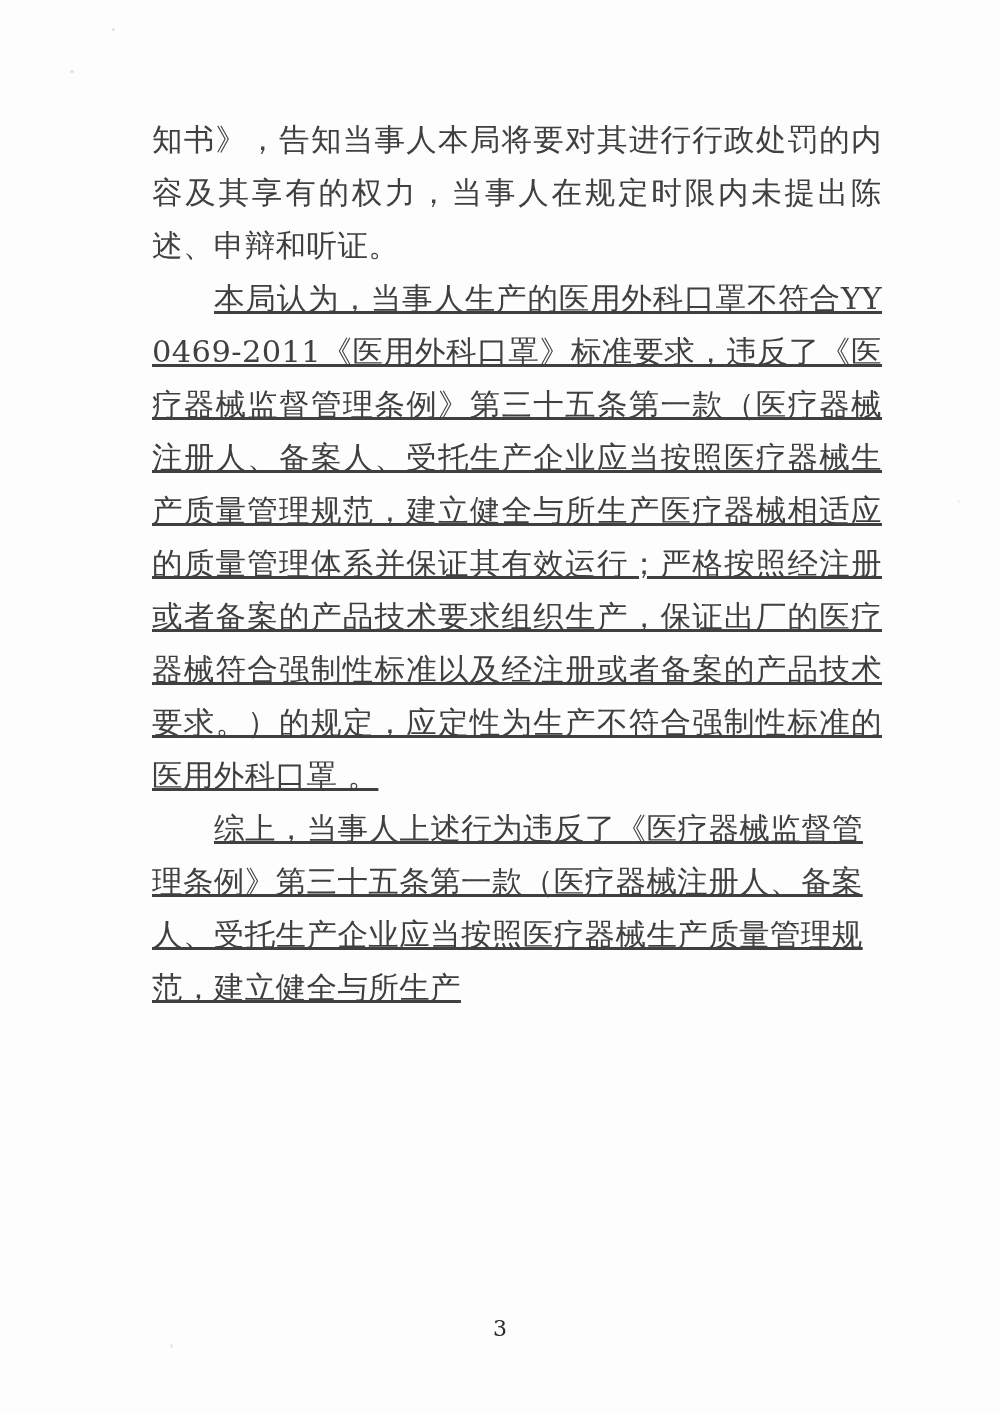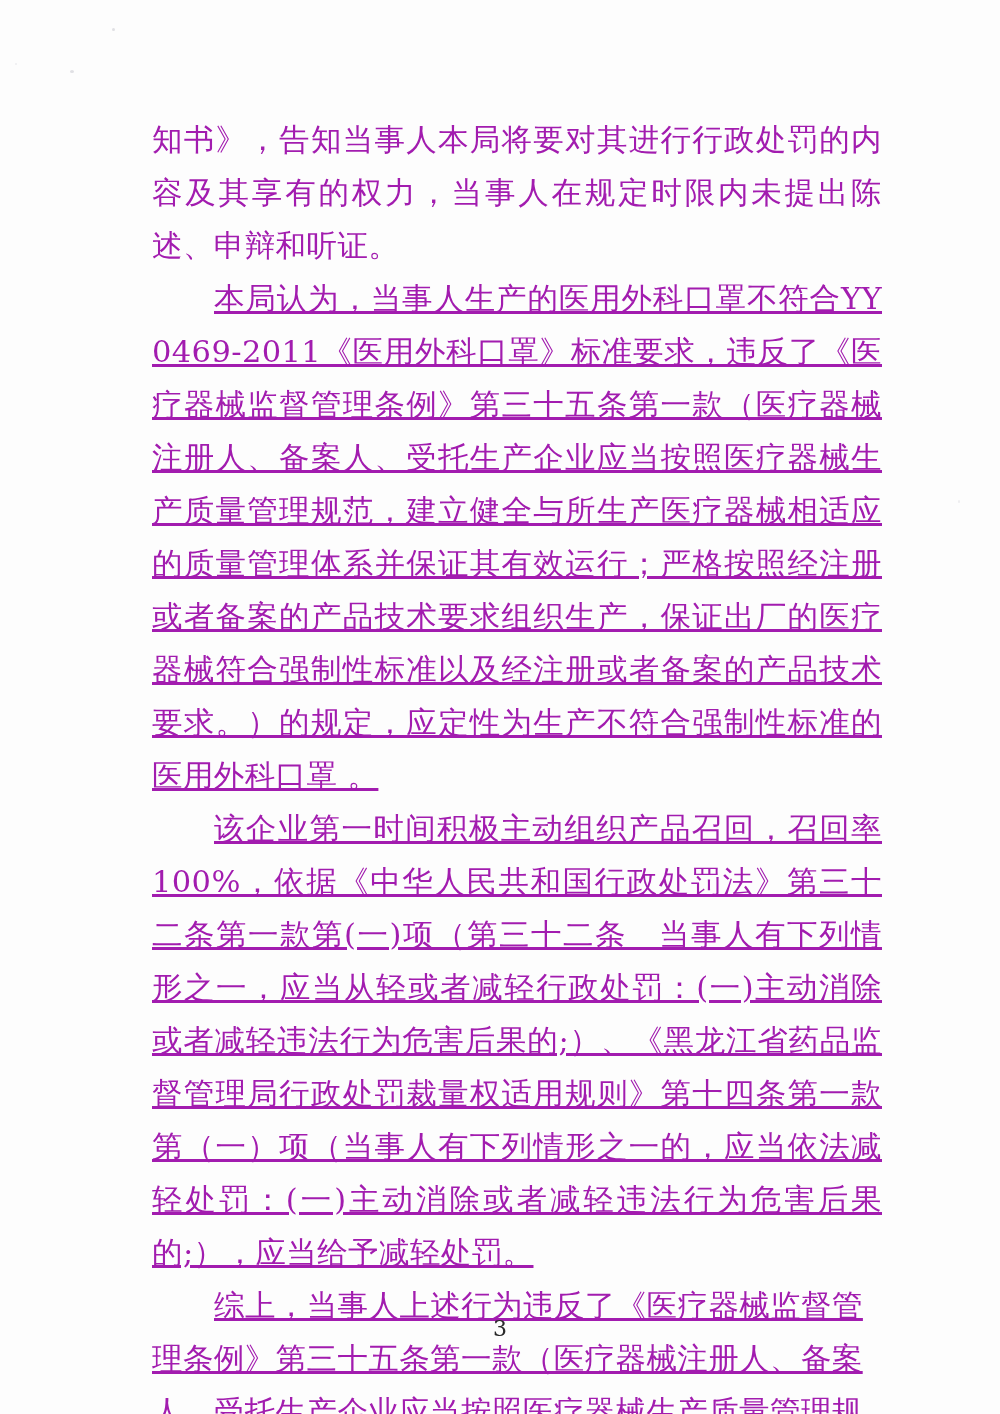--- a/index.html
+++ b/index.html
@@ -31,21 +31,21 @@
   .text-block {
     position: absolute;
     left: 152px;
     top: 113px;
     width: 730px;
   }
   .para {
     margin: 0;
     font-size: 30.5px;
     line-height: 53px;
-    color: #a21caf;
+    color: #404040;
     text-align: justify;
     text-justify: inter-character;
     letter-spacing: 0.4px;
     white-space: pre-wrap;
     word-break: break-all;
   }
   .para.indent {
     text-indent: 62px;
     text-decoration: underline;
   }
@@ -70,19 +70,18 @@
 
   <span class="speck sp1"></span>
   <span class="speck sp2"></span>
   <span class="speck sp3"></span>
   <span class="speck sp4"></span>
   <span class="speck sp5"></span>
 
   <div class="text-block">
     <p class="para">知书》，告知当事人本局将要对其进行行政处罚的内容及其享有的权力，当事人在规定时限内未提出陈述、申辩和听证。</p>
     <p class="para indent">本局认为，当事人生产的医用外科口罩不符合YY0469-2011《医用外科口罩》标准要求，违反了《医疗器械监督管理条例》第三十五条第一款（医疗器械注册人、备案人、受托生产企业应当按照医疗器械生产质量管理规范，建立健全与所生产医疗器械相适应的质量管理体系并保证其有效运行；严格按照经注册或者备案的产品技术要求组织生产，保证出厂的医疗器械符合强制性标准以及经注册或者备案的产品技术要求。）的规定，应定性为生产不符合强制性标准的医用外科口罩 。</p>
-    <p class="para indent">该企业第一时间积极主动组织产品召回，召回率100%，依据《中华人民共和国行政处罚法》第三十二条第一款第(一)项（第三十二条　当事人有下列情形之一，应当从轻或者减轻行政处罚：(一)主动消除或者减轻违法行为危害后果的;）、《黑龙江省药品监督管理局行政处罚裁量权适用规则》第十四条第一款第（一）项（当事人有下列情形之一的，应当依法减轻处罚：(一)主动消除或者减轻违法行为危害后果的;），应当给予减轻处罚。</p>
     <p class="para indent last-loose">综上，当事人上述行为违反了《医疗器械监督管理条例》第三十五条第一款（医疗器械注册人、备案人、受托生产企业应当按照医疗器械生产质量管理规范，建立健全与所生产</p>
   </div>
 
   <div class="page-number">3</div>
 
 </div>
 
 </body></html>

